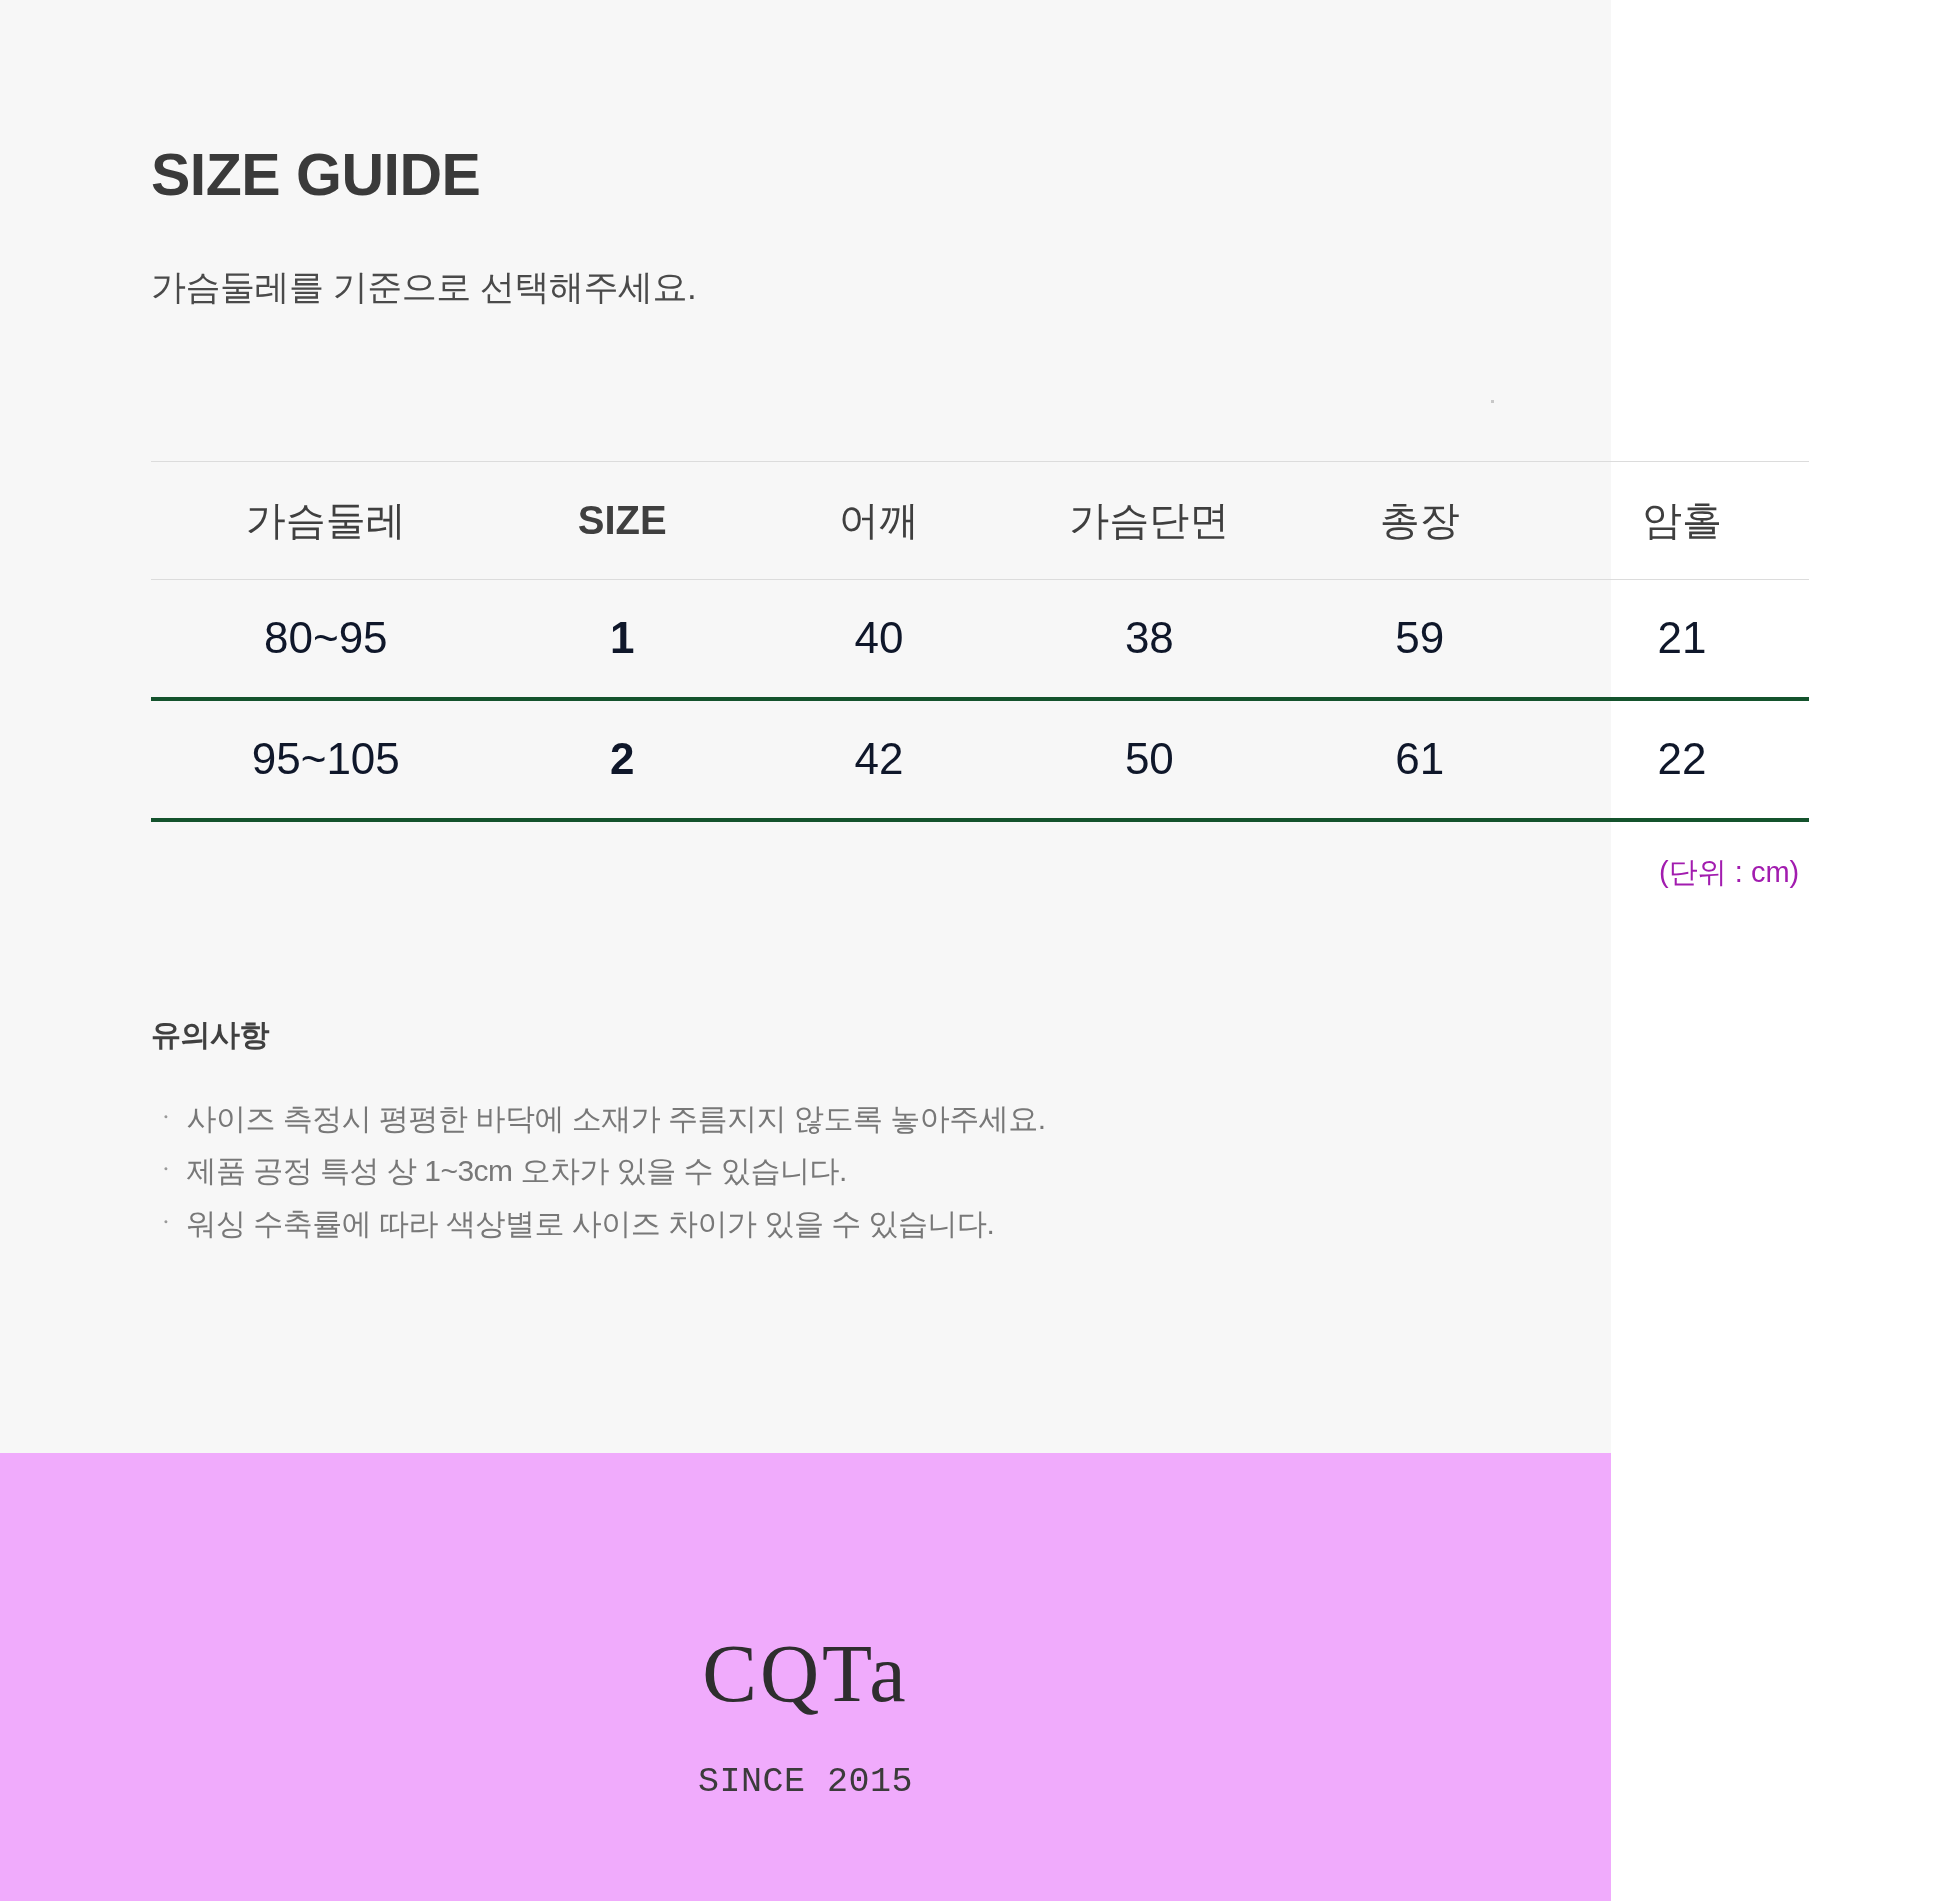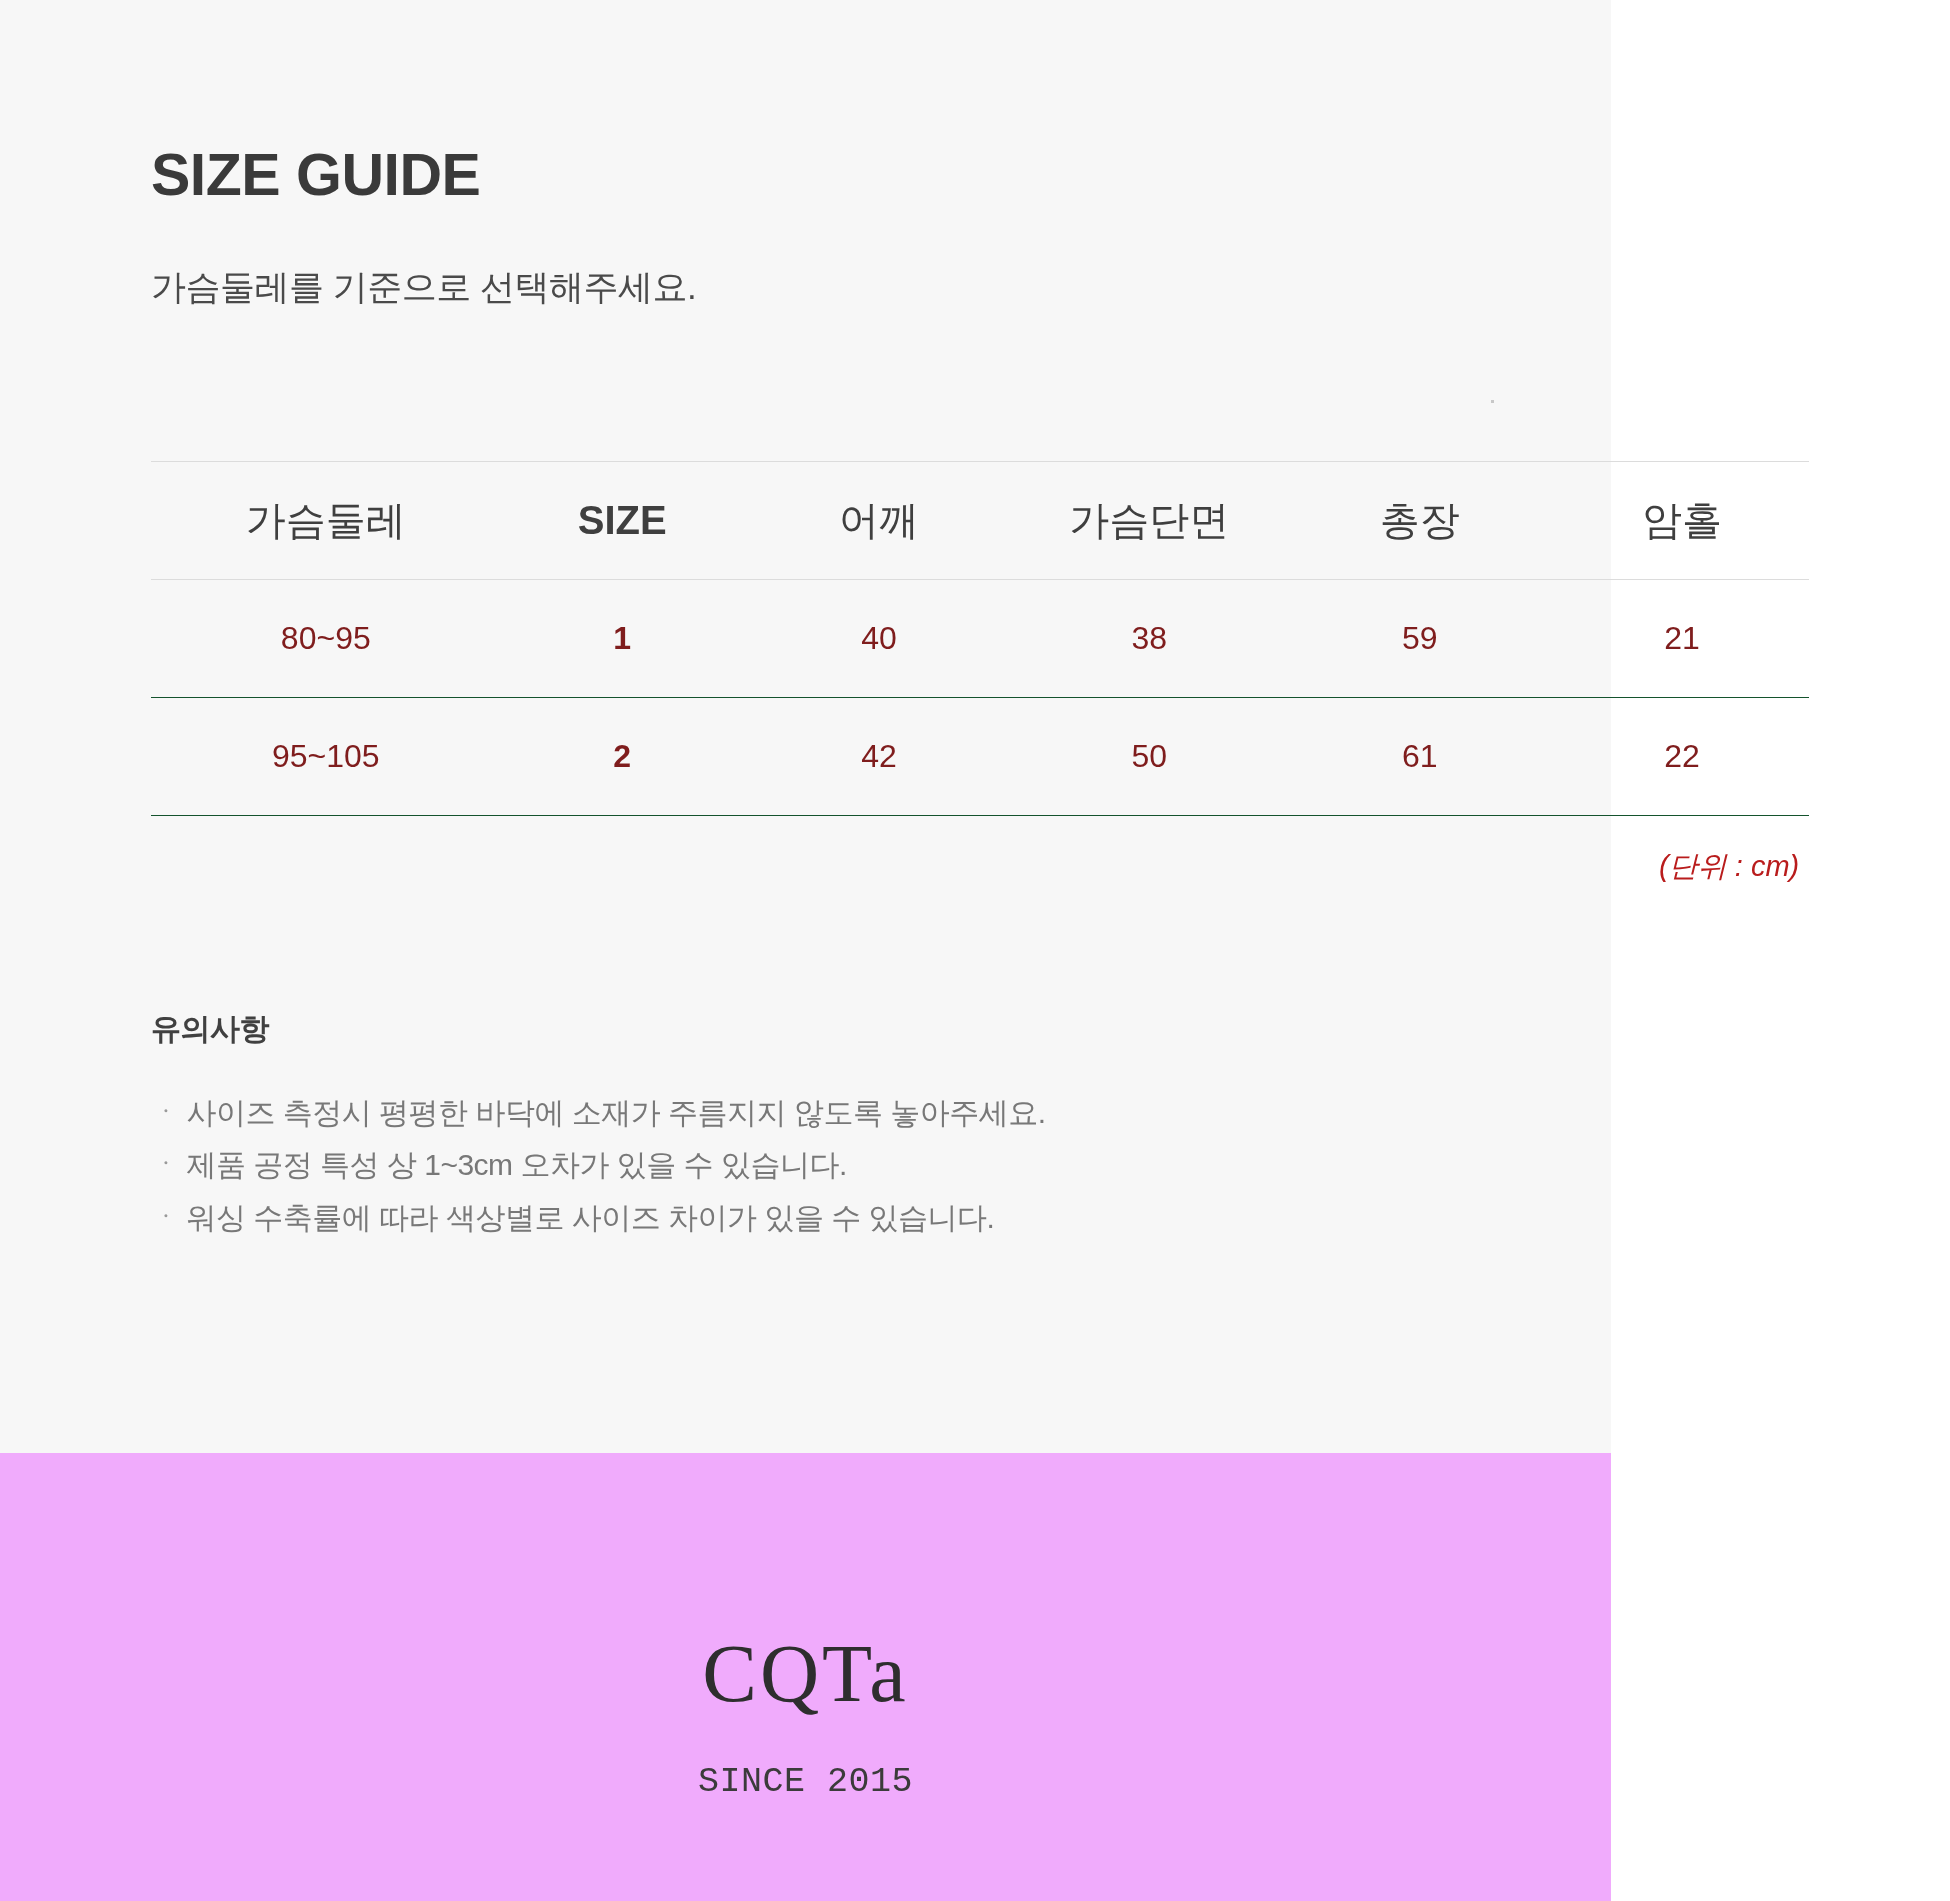--- a/index.html
+++ b/index.html
@@ -60,43 +60,42 @@
     font-size: 40px;
     padding: 0;
     height: 117px;
     vertical-align: middle;
   }
   table.size-table thead th {
     border-top: 1px solid #dcdcdc;
     border-bottom: 1px solid #dcdcdc;
   }
   table.size-table tbody td {
-    border-bottom: 1px solid #14532d;
-    font-size: 32px;
-    color: #7f1d1d;
+    border-bottom: 4px solid #14532d;
+    font-size: 44px;
+    color: #0f172a;
   }
   table.size-table thead th.col-size,
   table.size-table tbody td.col-size {
     font-weight: 700;
   }
   col.c1 { width: 322px; }
   col.c2 { width: 224px; }
   col.c3 { width: 249px; }
   col.c4 { width: 249px; }
   col.c5 { width: 249px; }
   col.c6 { width: 234px; }
   .unit-note {
     width: 1658px;
     text-align: right;
     font-size: 29px;
-    color: #b91c1c;
+    color: #a21caf;
     margin-top: 31px;
     padding-right: 9.8px;
     box-sizing: border-box;
-    font-style: italic;
   }
   .notice-block {
     margin-top: 122px;
   }
   .notice-title {
     font-size: 30px;
     font-weight: 700;
     color: #404040;
     letter-spacing: -0.5px;
   }

